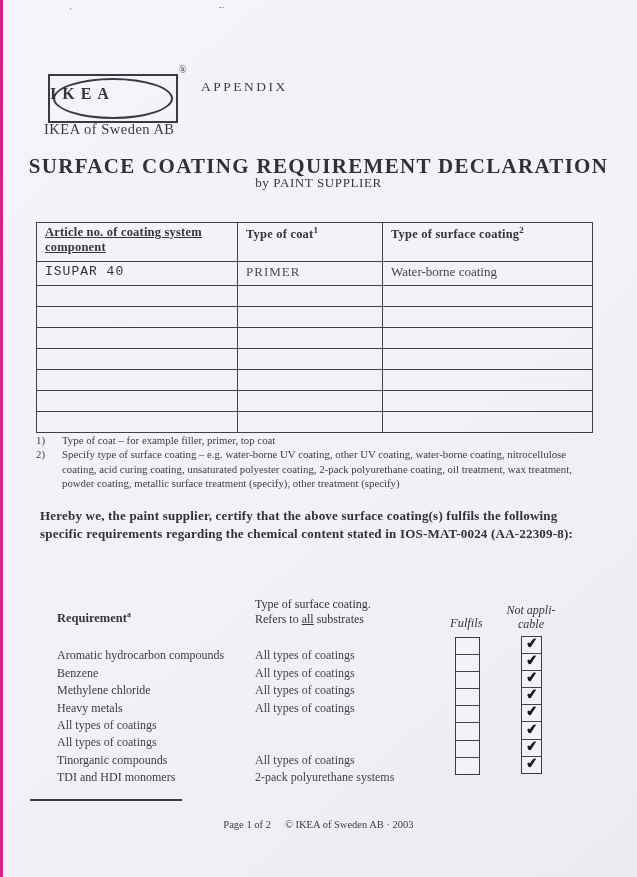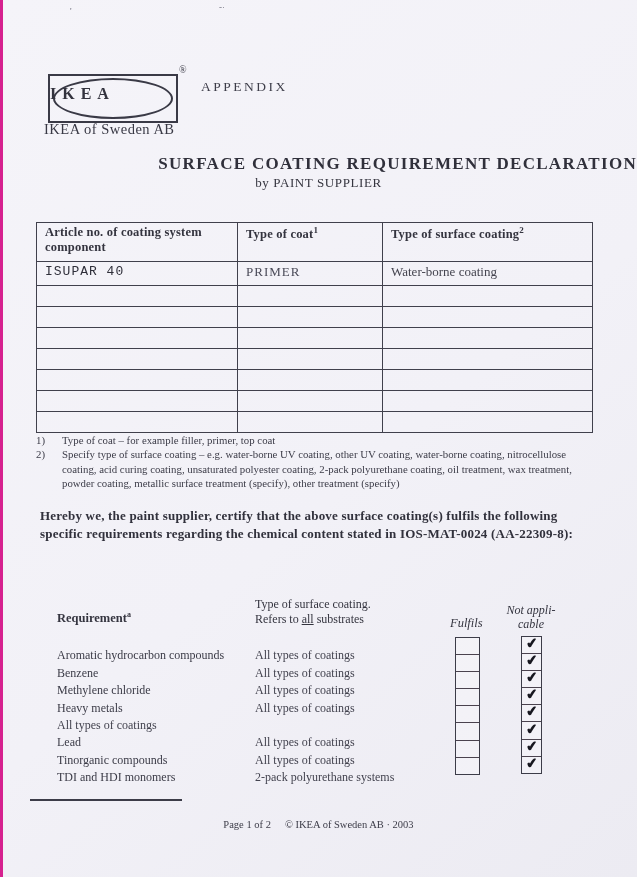--- a/index.html
+++ b/index.html
@@ -18,27 +18,27 @@
 
   
   .logo-box{position:absolute;left:48px;top:74px;width:126px;height:45px;border:2.5px solid #3a3a46;}
   .logo-ellipse{position:absolute;left:3px;right:3px;top:2px;bottom:2px;border:2px solid #3a3a46;border-radius:50%;}
   .logo-text{position:absolute;left:0;right:8px;top:9px;text-align:left;font-weight:bold;font-size:16px;letter-spacing:6px;color:#33333e;font-family:"Liberation Serif",serif;}
   .reg-mark{position:absolute;left:179px;top:64px;font-size:10px;color:#3c3c48;}
   .appendix{position:absolute;left:201px;top:79px;font-size:13.5px;letter-spacing:2.5px;color:#3d3d49;}
   .company{position:absolute;left:44px;top:121px;font-size:14.5px;letter-spacing:0.5px;color:#393945;}
 
   
-  .title{position:absolute;left:0;right:0;top:154px;text-align:right;font-size:17px;font-weight:600;letter-spacing:1.3px;color:#30303b;}
+  .title{position:absolute;left:0;right:0;top:154px;text-align:center;font-size:21px;font-weight:600;letter-spacing:1.3px;color:#30303b;}
   .subtitle{position:absolute;left:0;right:0;top:175px;text-align:center;font-size:13px;font-weight:500;letter-spacing:0.6px;color:#35353f;}
 
   
   table.coating{position:absolute;left:36px;top:222px;width:505px;border-collapse:collapse;table-layout:fixed;}
   table.coating td,table.coating th{border:1.5px solid #40404c;padding:2px 8px;vertical-align:top;text-align:left;}
-  th.c1{width:184px;} th.c2{width:128px;} th.c3{width:193px;}
+  th.c1{width:184px;text-decoration:underline;} th.c2{width:128px;} th.c3{width:193px;}
   table.coating th{font-size:12.5px;font-weight:600;height:34px;color:#34343f;letter-spacing:0.2px;}
   tr.data-row{height:24px;}
   td.article{font-family:"Liberation Mono","DejaVu Sans Mono",monospace;font-size:13px;letter-spacing:1px;padding-left:12px;color:#2f2f3a;margin-left:48px;}
   td.coat{font-size:13px;letter-spacing:1px;vertical-align:bottom;color:#4a4a58;padding-bottom:0;}
   td.surface{font-size:13px;vertical-align:bottom;color:#44444f;padding-bottom:0;}
   tr.empty{height:21px;}
   sup.hdr{font-size:9px;}
 
   
   .fnotes{position:absolute;left:36px;top:433px;width:556px;font-size:10.8px;line-height:1.32;color:#3c3c48;}
@@ -185,21 +185,20 @@
       <span class="req-type">All types of coatings</span>
     </div>
     <div class="req-row">
       <span class="req-name">Heavy metals</span>
       <span class="req-type">All types of coatings</span>
     </div>
     <div class="req-row">
       <span class="req-type">All types of coatings</span>
     </div>
     <div class="req-row">
-      <span class="req-name">Lead</span>
       <span class="req-type">All types of coatings</span>
     </div>
     <div class="req-row">
       <span class="req-name">Tinorganic compounds</span>
       <span class="req-type">All types of coatings</span>
     </div>
     <div class="req-row">
       <span class="req-name">TDI and HDI monomers</span>
       <span class="req-type">2-pack polyurethane systems</span>
     </div>

